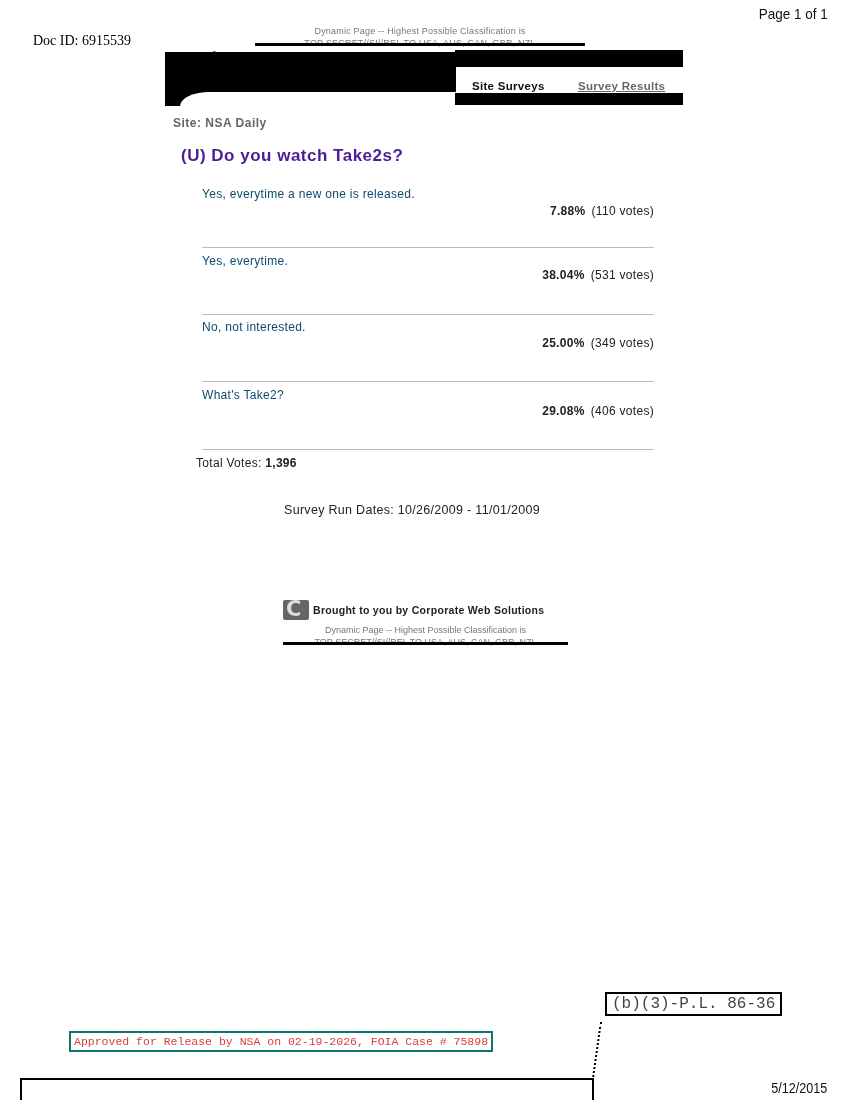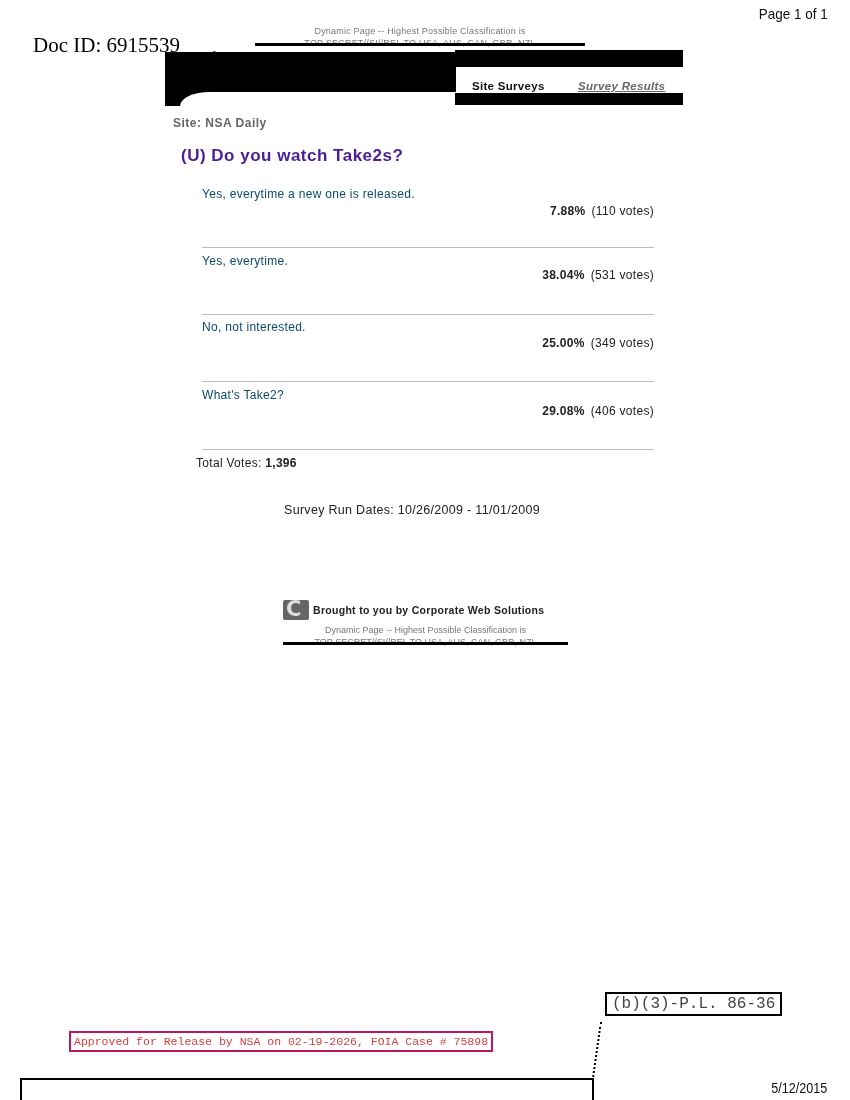--- a/index.html
+++ b/index.html
@@ -1,47 +1,47 @@
 <!DOCTYPE html>
 <html><head>
 <meta charset="utf-8">
 <style>
   html, body { margin:0; padding:0; background:#fff; }
   body { width:850px; height:1100px; position:relative; overflow:hidden; font-family:"Liberation Sans", sans-serif; color:#222; }
   .abs { position:absolute; }
   .page-num { right:22px; top:5px; font-family:"Liberation Sans", sans-serif; font-size:15px; color:#111; transform:scaleX(0.9); transform-origin:right; }
-  .docid { left:33px; top:33px; font-family:"Liberation Serif", serif; font-size:21px; color:#000; white-space:nowrap; }
+  .docid { left:33px; top:33px; font-family:"Liberation Serif", serif; font-size:14px; color:#000; white-space:nowrap; }
   .docref { left:165px; top:33px; font-family:"Liberation Serif", serif; font-size:15px; color:#000; white-space:nowrap;margin-top:16px; }
   .class-top { left:255px; top:25px; width:330px; text-align:center; font-size:9px; color:#777; line-height:12px; letter-spacing:0.2px; }
   .class-top .l2 { position:relative; }
   .strike { position:absolute; left:0; right:0; top:6px; height:3px; background:#000; }
   .hdr-left { left:165px; top:52px; width:291px; height:54px; background:#000; }
   .hdr-curve { left:180px; top:92px; width:276px; height:16px; background:#fff; border-top-left-radius:30px 14px; }
   .hdr-right-top { left:455px; top:50px; width:228px; height:17px; background:#000; }
   .hdr-right-bot { left:455px; top:93px; width:228px; height:12px; background:#000; }
   .tab { top:80px; font-size:11.5px; font-weight:bold; letter-spacing:0.3px; }
   .tab-surveys { left:472px; color:#111; }
-  .tab-results { left:578px; color:#666; text-decoration:underline; font-weight:bold;font-style:italic; }
+  .tab-results { left:578px; color:#666; text-decoration:underline; font-weight:bold; }
   .site { left:173px; top:116px; font-size:12px; font-weight:bold; color:#666; letter-spacing:0.5px; }
   .question { left:181px; top:146px; font-size:17px; font-weight:bold; color:#4c1d95; letter-spacing:0.5px; }
   .opt-label { left:202px; font-size:12px; color:#0c4a6e; letter-spacing:0.3px; }
   .opt-result { right:196px; font-size:12px; color:#222; letter-spacing:0.3px; white-space:nowrap; }
   .opt-result b { font-weight:bold; margin-right:6px; }
   .divider { left:202px; width:452px; height:1px; background:#bbb; }
   .total { left:196px; top:456px; font-size:12px; letter-spacing:0.3px; color:#222; }
   .total b { font-weight:bold; }
   .dates { left:284px; top:503px; font-size:12.5px; letter-spacing:0.3px; color:#222; }
   .logo { left:283px; top:600px; width:26px; height:20px; background:#666; border-radius:2px; }
   .logo span { position:absolute; left:3px; top:-3px; font-size:21px; font-weight:bold; color:#ddd; font-family:"DejaVu Sans", sans-serif; }
   .brought { left:313px; top:604px; font-size:10.5px; font-weight:bold; color:#222; letter-spacing:0.3px; }
   .class-bot { left:283px; top:624px; width:285px; text-align:center; font-size:9px; color:#777; line-height:12px; }
   .class-bot .l2 { position:relative; }
   .exempt { left:605px; top:992px; border:2px solid #000; padding:1px 5px; font-family:"Liberation Mono", monospace; font-size:16px; color:#444; white-space:nowrap; }
   .dots { left:596px; top:1022px; width:6px; height:55px; border-left:2px dotted #000; transform:skewX(-8deg); }
-  .approved { left:69px; top:1031px; border:2px solid #be185d; padding:2px 3px; font-family:"Liberation Mono", monospace; font-size:11.5px; color:#d84040; white-space:nowrap; }
+  .approved { left:69px; top:1031px; border:2px solid #0f766e; padding:2px 3px; font-family:"Liberation Mono", monospace; font-size:11.5px; color:#d84040; white-space:nowrap; }
   .bottom-box { left:20px; top:1078px; width:570px; height:30px; border:2px solid #000; }
   .date-stamp { right:23px; top:1080px; font-size:14px; color:#111; transform:scaleX(0.9); transform-origin:right; }
 </style>
 </head>
 <body>
 
 <div class="abs page-num">Page 1 of 1</div>
 <div class="abs docid">Doc ID: 6915539</div>
 
 <div class="abs class-top">

